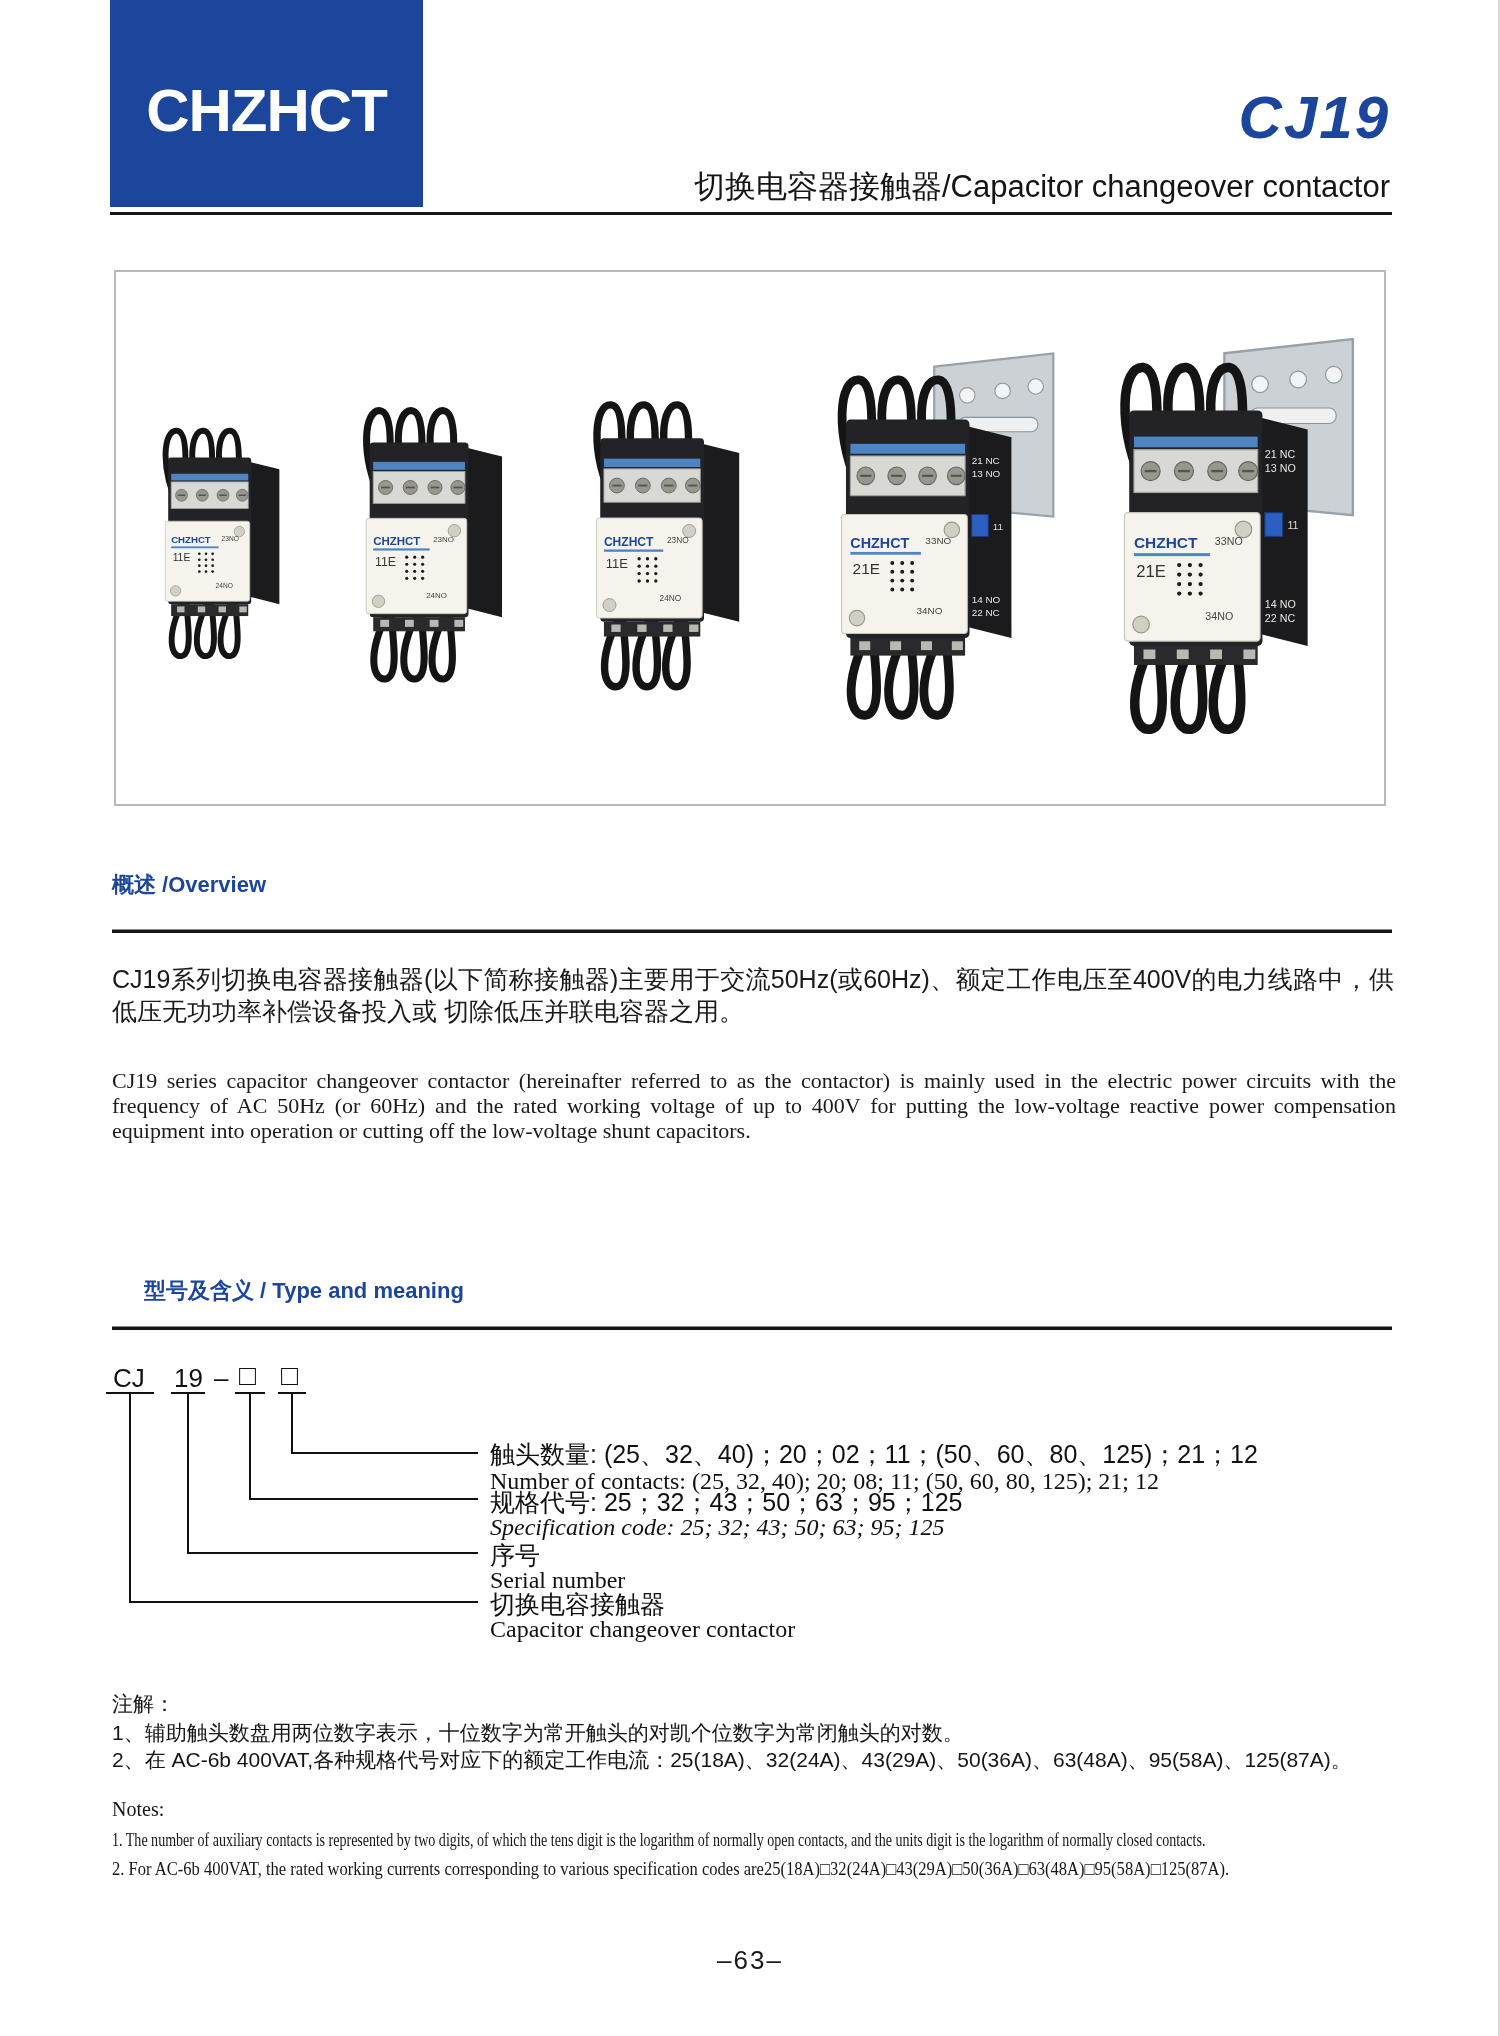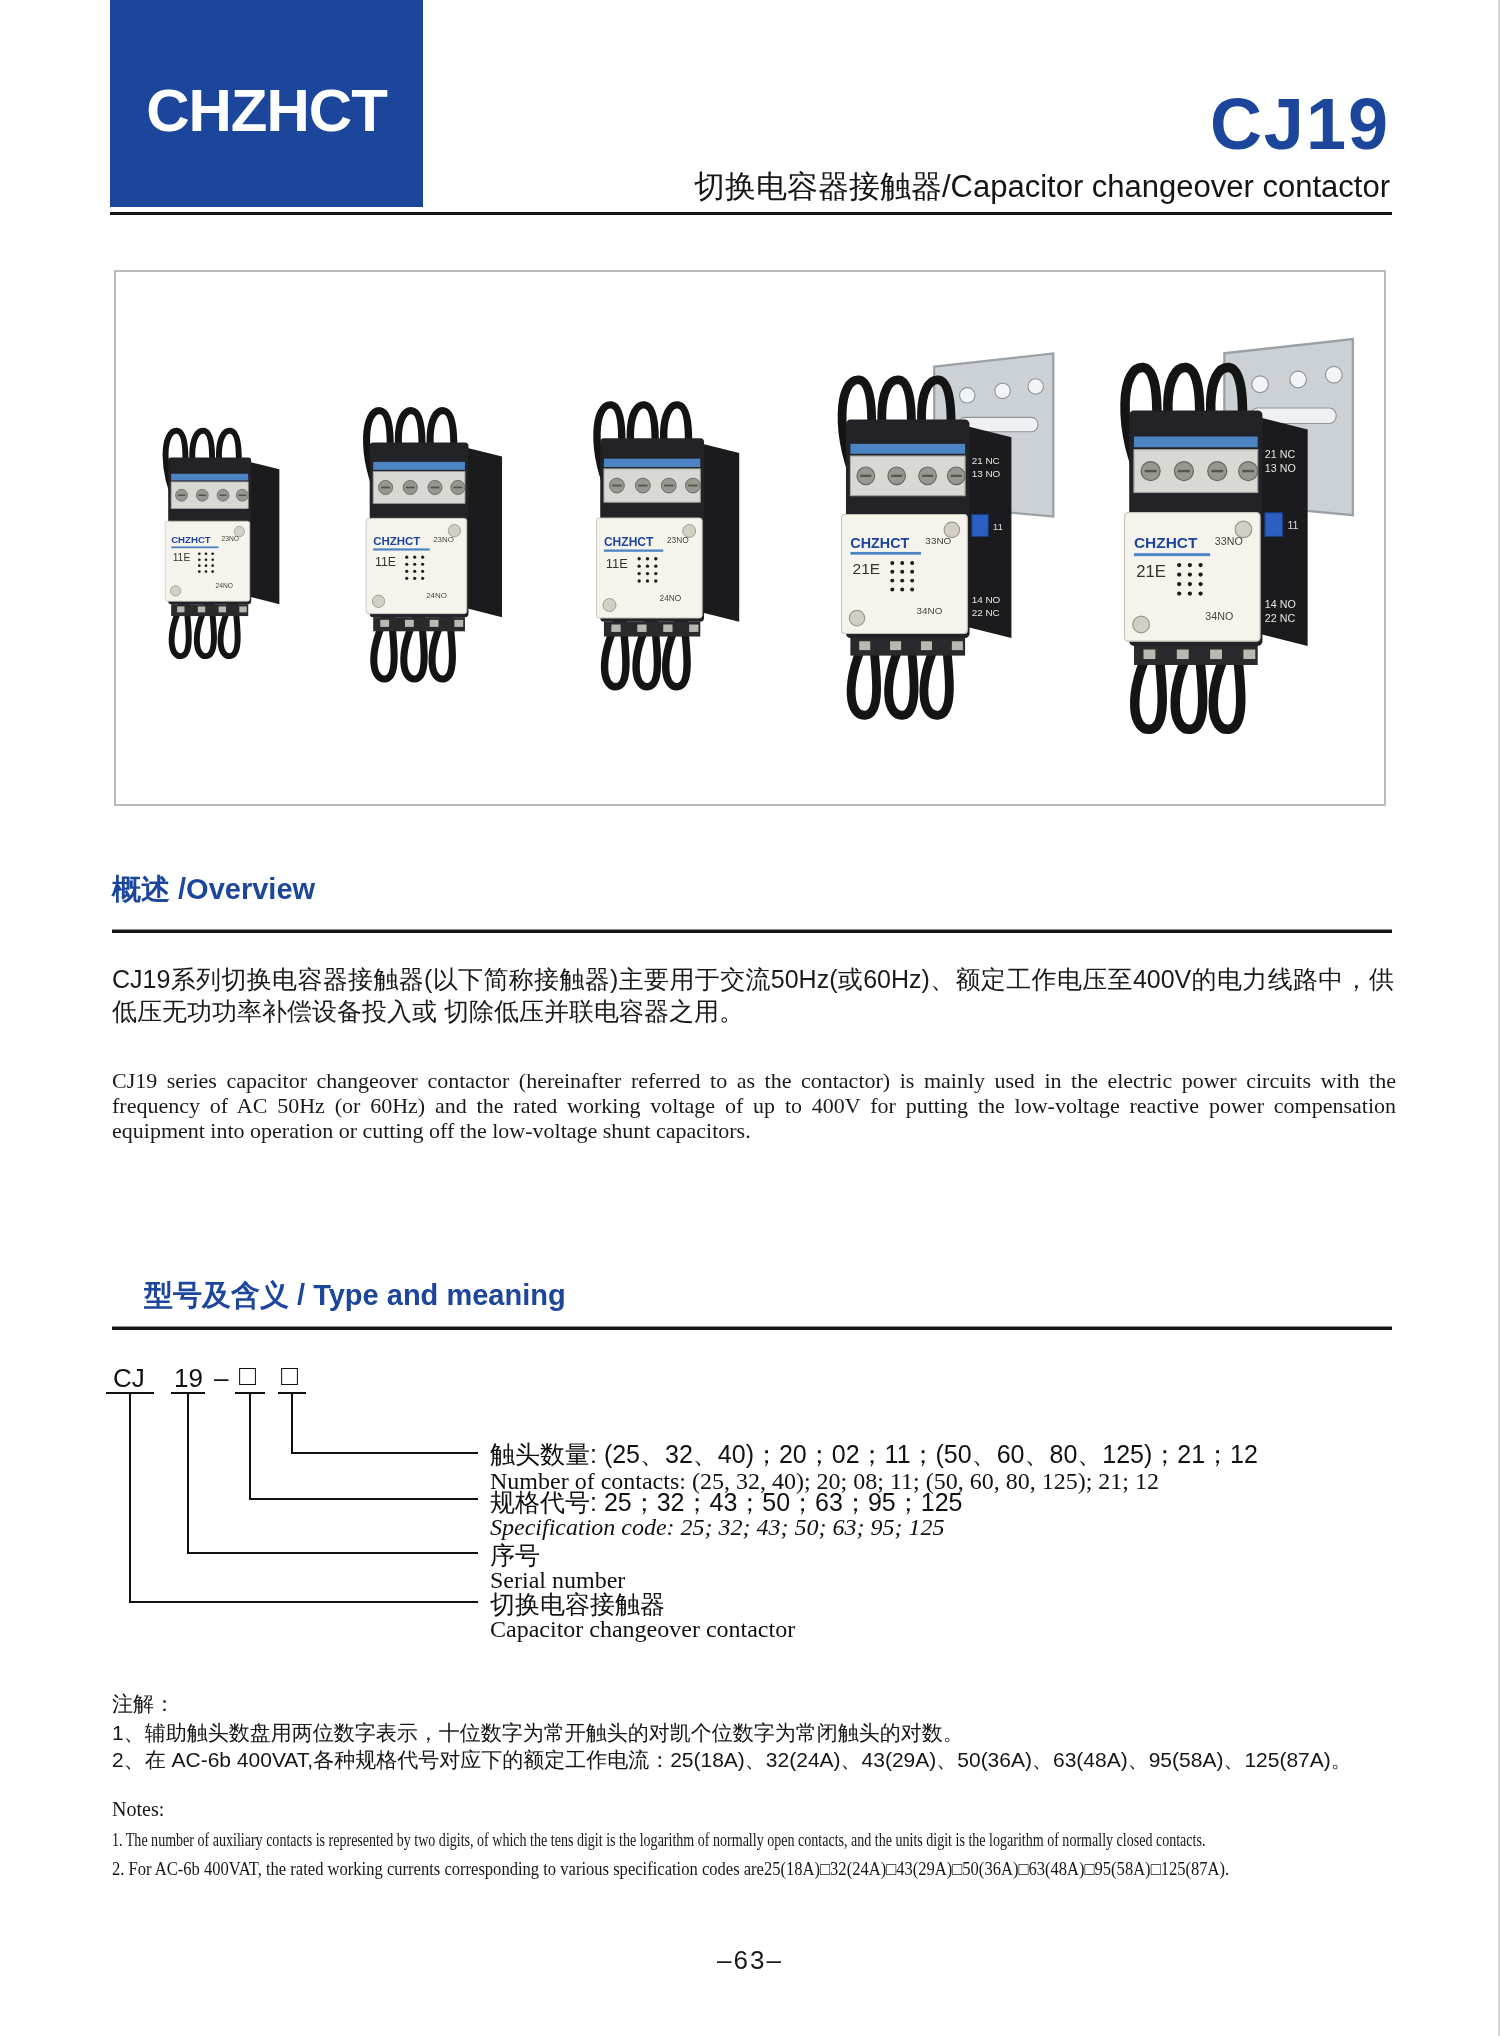--- a/index.html
+++ b/index.html
@@ -4,30 +4,30 @@
 <style>
   html,body{margin:0;padding:0;}
   body{width:1500px;height:2036px;position:relative;background:#ffffff;
        font-family:"Liberation Sans",sans-serif;color:#1a1a1a;overflow:hidden;}
   .abs{position:absolute;}
 
   
   #logo{left:110px;top:0;width:313px;height:207px;background:#1c469b;
         display:flex;align-items:center;justify-content:center;}
   #logo span{color:#ffffff;font-size:60px;font-weight:bold;letter-spacing:-1px;padding-top:14px;}
-  #cj19{right:110px;top:88px;font-size:72px;font-weight:bold;color:#1c469b;line-height:1;letter-spacing:2px;}
+  #cj19{right:110px;top:88px;font-size:60px;font-weight:bold;color:#1c469b;line-height:1;letter-spacing:2px;font-style:italic;}
   #subtitle{right:110px;top:166px;font-size:31px;color:#151515;}
   #header-rule{left:110px;top:212px;width:1282px;height:3px;background:#161616;}
 
   
   #photo-panel{left:114px;top:270px;width:1272px;height:536px;border:2px solid #b9b9b9;
       box-sizing:border-box;display:flex;align-items:center;justify-content:space-evenly;background:#fff;}
 
   
-  .sec-head{font-size:29px;font-weight:bold;color:#1c469b;}
+  .sec-head{font-size:22px;font-weight:bold;color:#1c469b;}
   #sec1-head{left:112px;top:870px;}
   #sec2-head{left:112px;top:1276px;margin-left:32px;}
   .sec-rule{width:1280px;height:4px;background:#141414;border-top:1.5px solid #8d8d8d;box-sizing:border-box;}
   #sec1-rule{left:112px;top:929px;}
   #sec2-rule{left:112px;top:1326px;}
 
   
   #zh-intro{left:112px;top:963px;width:1282px;font-size:25px;line-height:32px;text-align:justify;}
   #zh-intro p{margin:0;}
   #en-intro{left:112px;top:1068px;width:1284px;font-family:"Liberation Serif",serif;

